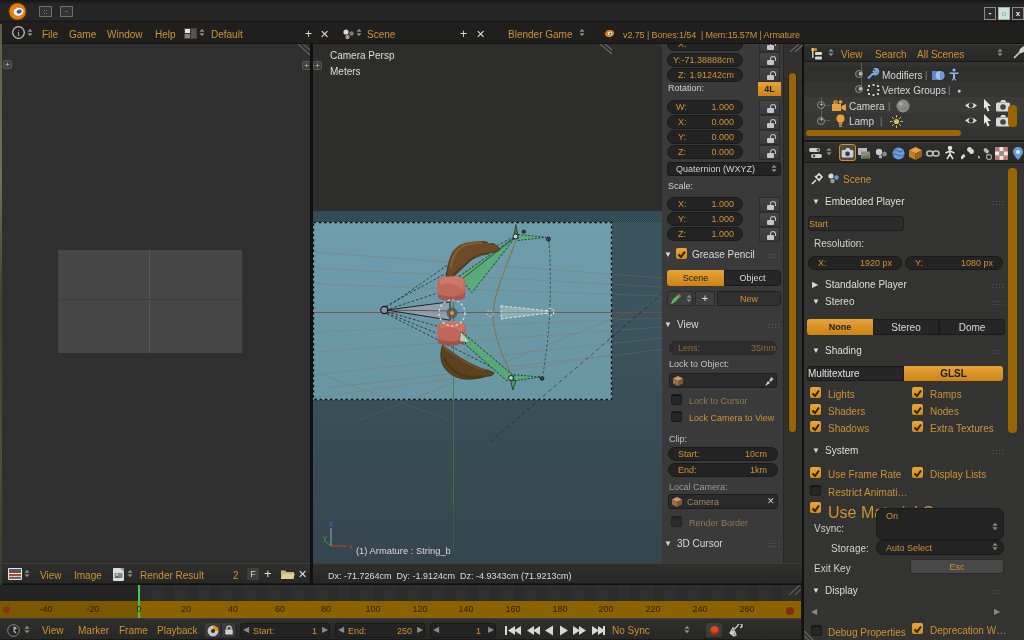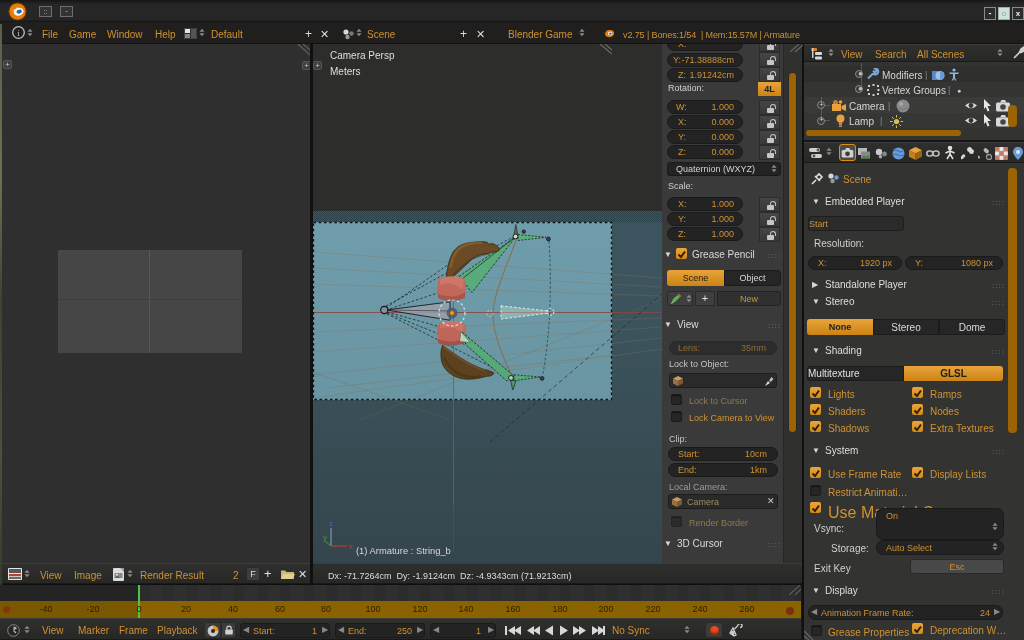--- a/index.html
+++ b/index.html
@@ -338,21 +338,21 @@
     </div>
   <svg class="a" style="left:24px;top:250px" width="6" height="9" viewBox="0 0 7 10">
       <use href="#updn"></use>
     </svg>
   <div class="a" style="left:33px;top:247px;width:20px;height:15px;background:#3f3f3f;border:1px solid #2a2a2a;color:#e0e0e0;text-align:center;line-height:13px;font-size:11px">+</div>
   <div class="a" style="left:55px;top:247px;width:64px;height:15px;background:#303030;border:1px solid #222;border-radius:0 3px 3px 0;color:#cf9232;text-align:center;line-height:14px">New</div>
 
   <div class="a" style="left:2px;top:276px;color:#d8d8d8;font-size:8px">▼</div>
   <div class="a" style="left:15px;top:275px;color:#dadada;font-size:10px">View</div>
   <div class="a" style="left:106px;top:277px;color:#777;font-size:8px;letter-spacing:1px">::::</div>
-  <div class="a fld" style="left:7px;top:297px;width:108px;height:14px;line-height:13px;opacity:.55"><span style="margin-left:8px">Lens:</span><span style="float:right;margin-right:10px">35mm</span></div>
+  <div class="a fld" style="left:7px;top:297px;width:108px;height:14px;line-height:13px;opacity:.55"><span style="margin-left:8px">Lens:</span><span style="float:right;">35mm</span></div>
   <div class="a" style="left:7px;top:315px;color:#c4c4c4">Lock to Object:</div>
   <div class="a" style="left:7px;top:329px;width:108px;height:15px;background:#2a2a2a;border:1px solid #1d1d1d;border-radius:3px">
     <svg width="10" height="10" viewBox="0 0 10 10" style="margin:2px 0 0 3px">
         <path d="M5 0 L10 2.5 L5 5 L0 2.5Z" fill="#c99a62"></path>
         <path d="M0 2.5 L5 5 V10 L0 7.5Z" fill="#9a7240"></path>
         <path d="M10 2.5 L5 5 V10 L10 7.5Z" fill="#7a5a30"></path>
       </svg>
     <svg class="a" style="left:94px;top:2px" width="10" height="11" viewBox="0 0 10 11">
         <path d="M1 10 L4 5 L6 7 Z" fill="#ddd"></path>
         <path d="M5 4.5 L7.5 1 L9.5 3 L6.8 6Z" fill="#bbb"></path>
@@ -703,25 +703,24 @@
   <div class="a" style="left:72px;top:496px;width:128px;height:15px;background:#232323;border:1px solid #1a1a1a;border-radius:7px;color:#cf9232;line-height:14px"><span style="margin-left:9px">Auto Select</span></div>
   <svg class="a" style="left:188px;top:498px" width="6" height="9" viewBox="0 0 7 10">
       <use href="#updn"></use>
     </svg>
   <div class="a" style="left:10px;top:519px;color:#d0d0d0;font-size:10px">Exit Key</div>
   <div class="a" style="left:106px;top:515px;width:94px;height:15px;background:#484848;border:1px solid #2a2a2a;border-radius:3px;color:#cf9232;text-align:center;line-height:14px">Esc</div>
 
   <div class="a" style="left:8px;top:542px;color:#d8d8d8;font-size:8px">▼</div>
   <div class="a" style="left:21px;top:541px;color:#dedede;font-size:10px">Display</div>
   <div class="a" style="left:188px;top:543px;color:#777;font-size:8px;letter-spacing:1px">::::</div>
-  <div class="a fld" style="left:4px;top:561px;width:195px;height:15px;line-height:14px"><span style="margin-left:12px">Animation Frame Rate:</span><span style="float:right;margin-right:12px">24</span></div>
   <div class="a" style="left:7px;top:563px;color:#888;font-size:8px">◀</div>
   <div class="a" style="left:190px;top:563px;color:#888;font-size:8px">▶</div>
   <div class="chk0" style="left:7px;top:581px"></div>
-    <div class="a o" style="left:24px;top:583px;font-size:10px">Grease Properties</div>
+    <div class="a o" style="left:24px;top:583px;font-size:10px">Debug Properties</div>
   <div class="chk" style="left:108px;top:579px">
       <svg width="9" height="9" viewBox="0 0 9 9">
         <use href="#check"></use>
       </svg>
     </div>
     <div class="a o" style="left:126px;top:581px;font-size:10px">Deprecation W…</div>
 
   <div class="a" style="left:204px;top:61px;width:9px;height:22px;background:#9a6404;border-radius:4px"></div>
   <div class="a" style="left:204px;top:124px;width:9px;height:265px;background:#9a6404;border-radius:4px"></div>
 

